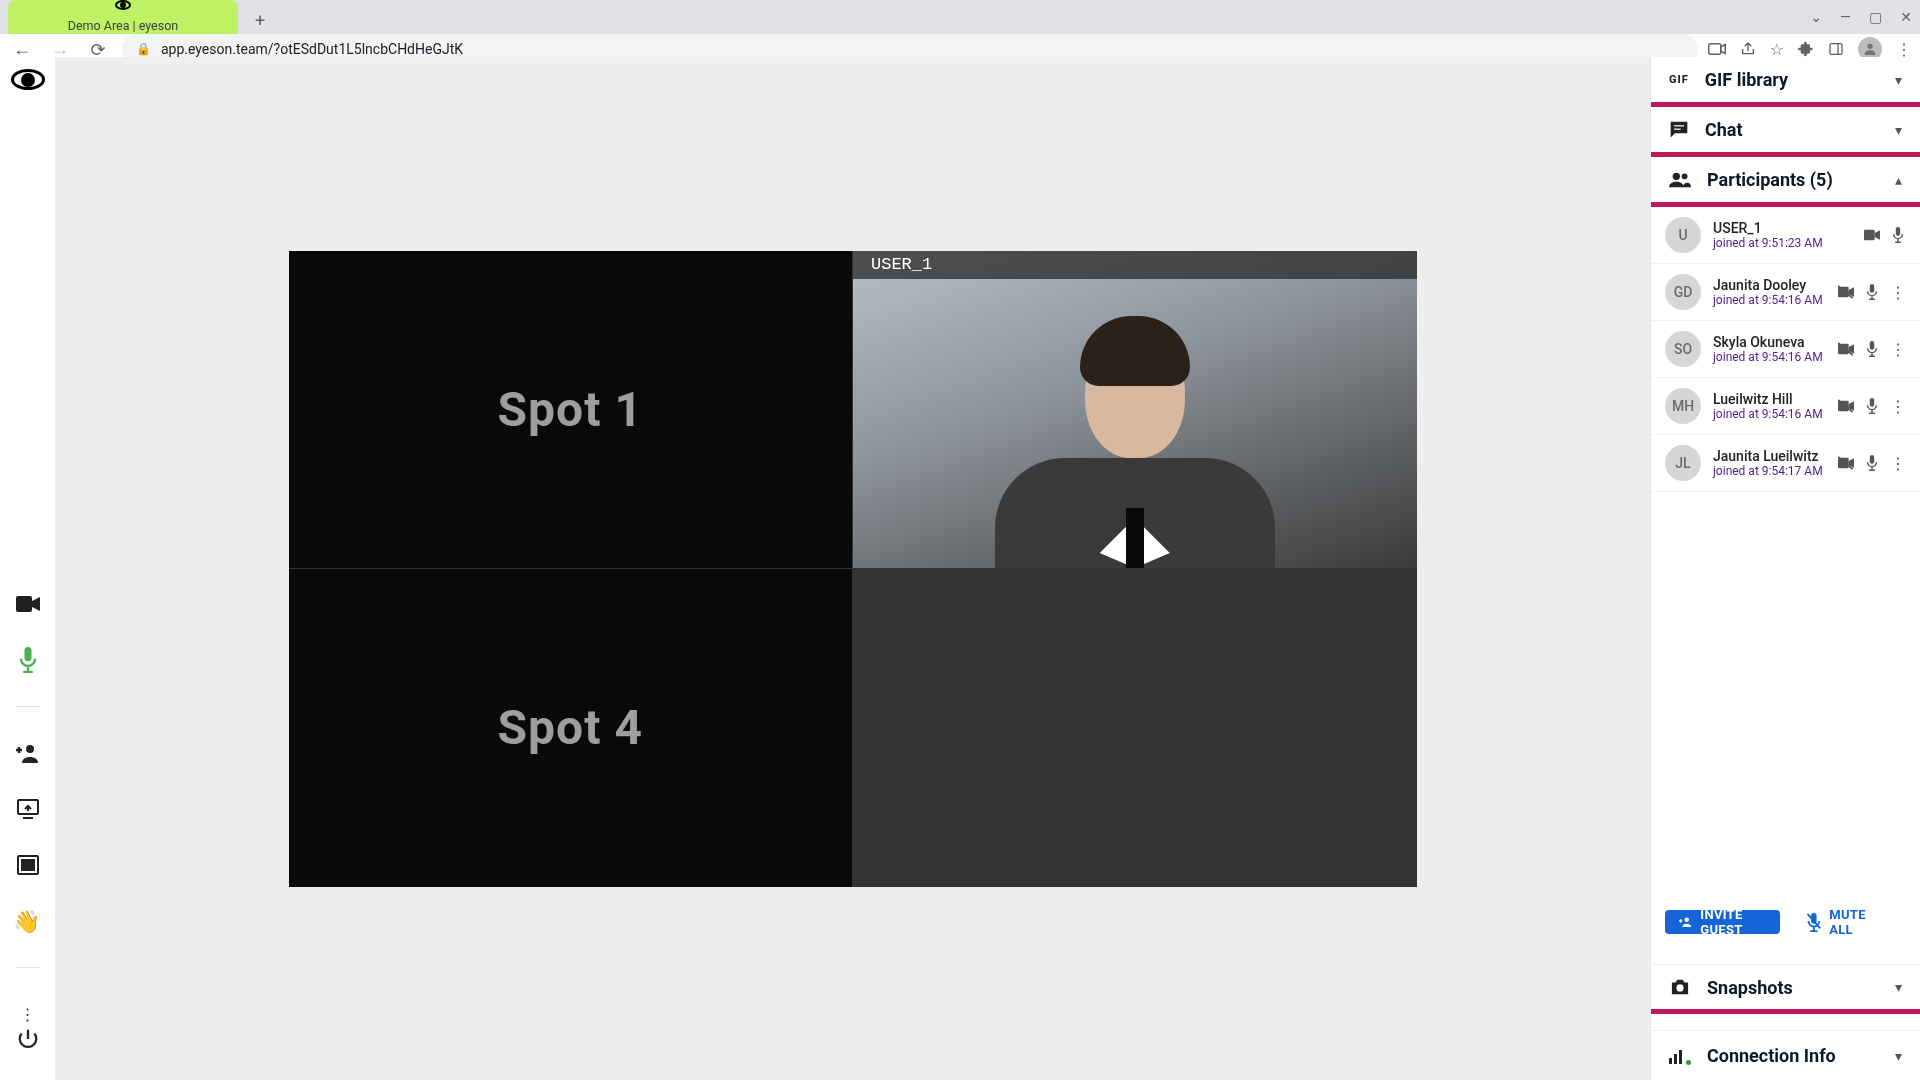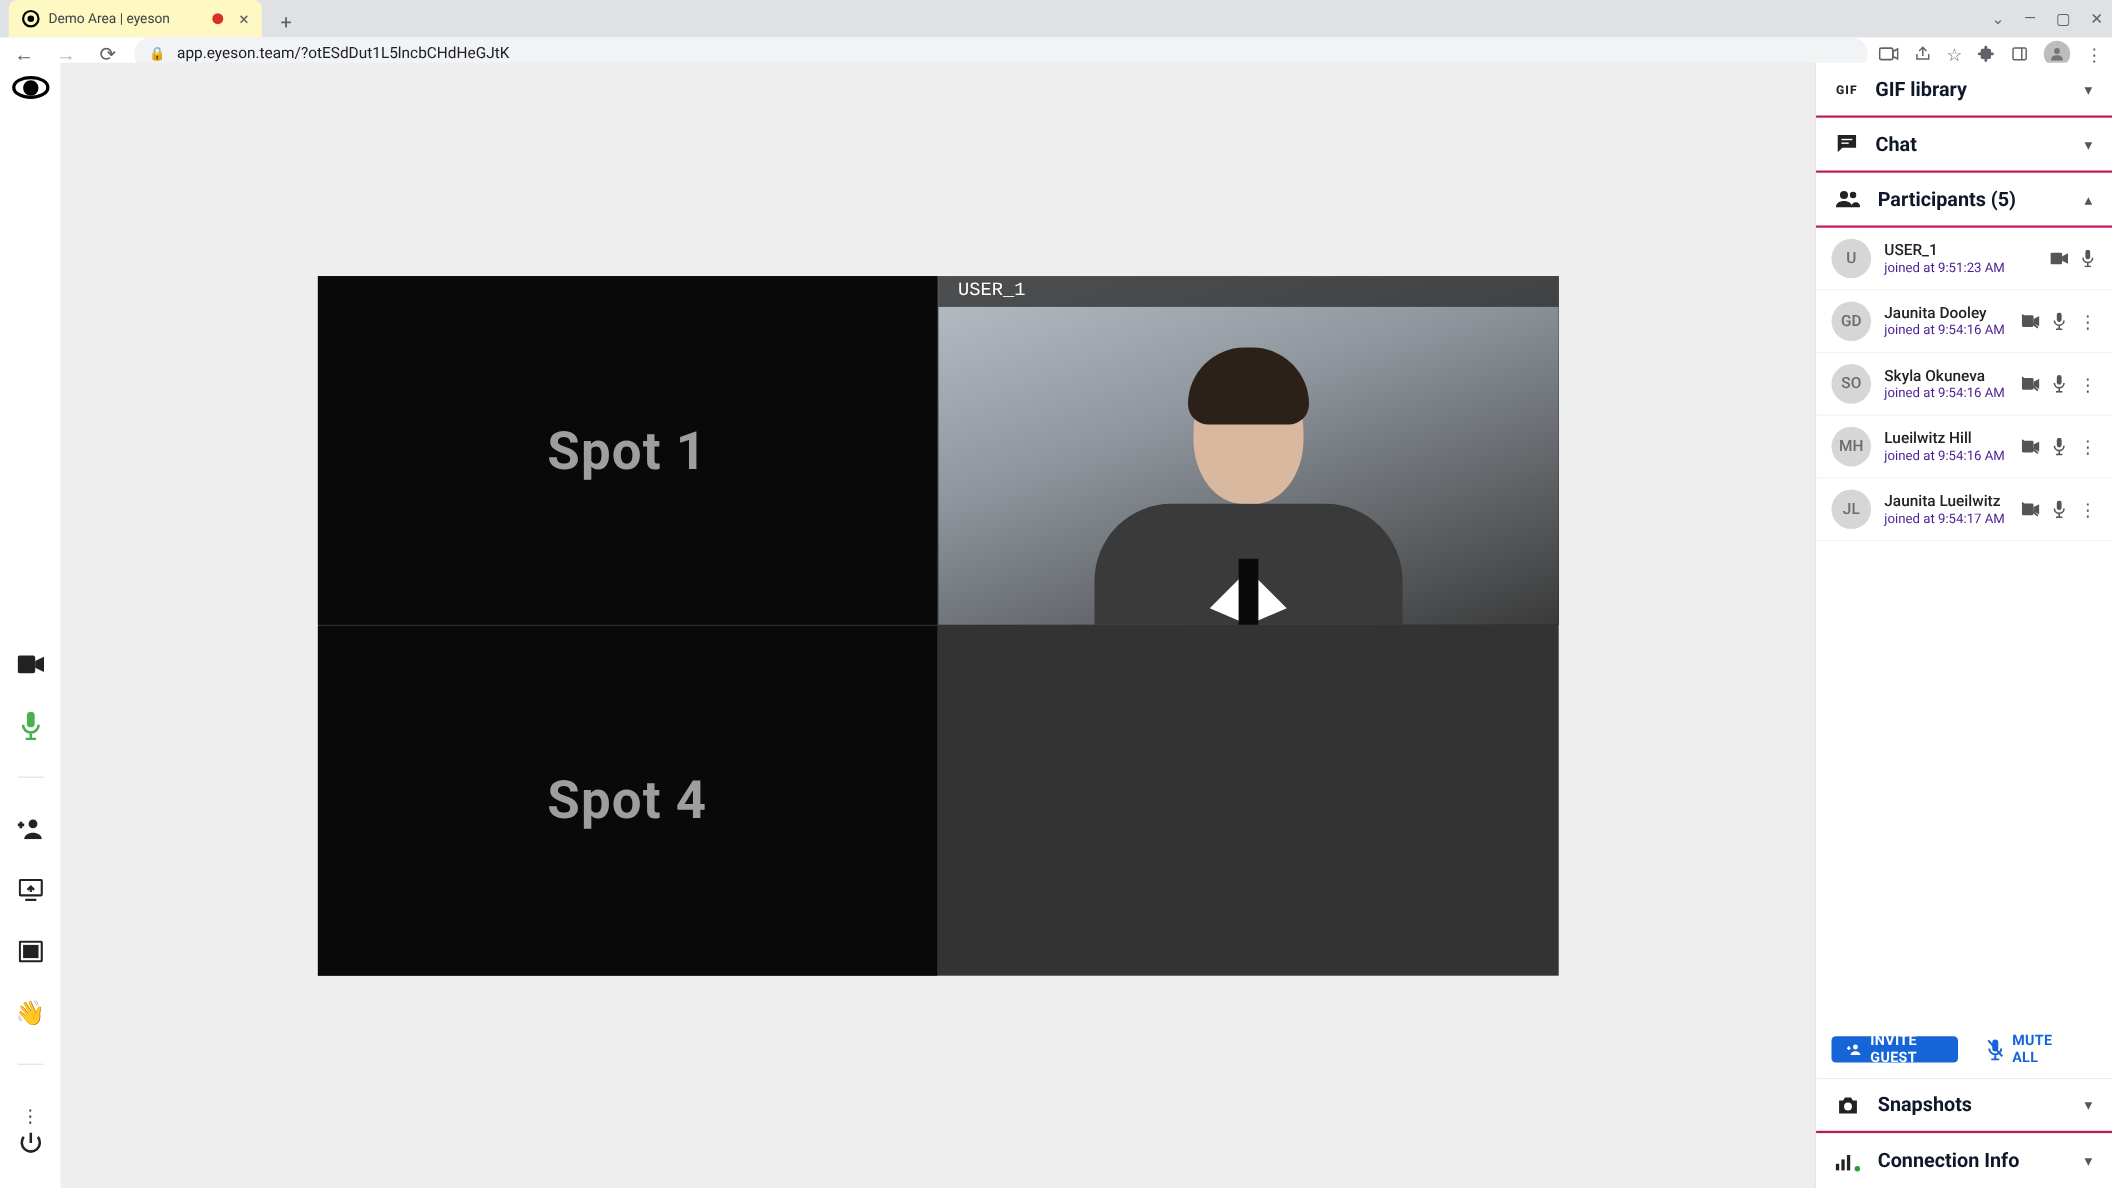--- a/index.html
+++ b/index.html
@@ -1,21 +1,21 @@
 <!DOCTYPE html>
 <html><head>
 <meta charset="utf-8">
 <style>
 * { margin: 0; padding: 0; box-sizing: border-box; font-family: -apple-system, BlinkMacSystemFont, "Segoe UI", Roboto, sans-serif; }
 body { width: 1920px; height: 1080px; overflow: hidden; background: #fff; }
 
 
 .browser-chrome { height: 57px; background: #dfe1e5; display: flex; flex-direction: column; }
 .tab-bar { height: 34px; display: flex; align-items: flex-end; padding-left: 8px; gap: 0; }
-.tab { height: 34px; background: #fef9c3; border-radius: 8px 8px 0 0; display: flex; align-items: center; padding: 0 12px; gap: 8px; min-width: 230px; font-size: 12.5px; color: #3c4043; }
+.tab { height: 34px; background: #bef264; border-radius: 8px 8px 0 0; display: flex; align-items: center; padding: 0 12px; gap: 8px; min-width: 230px; font-size: 12.5px; color: #3c4043; flex-direction: column; }
 .tab-favicon { width: 16px; height: 16px; border-radius: 50%; border: 2px solid #000; position: relative; display:flex; align-items:center; justify-content:center;}
 .tab-favicon::after { content:''; width:6px; height:6px; border-radius:50%; background:#000;}
 .tab-record { width:10px; height:10px; border-radius:50%; background:#d93025; margin-left:auto;}
 .tab-close { margin-left: 6px; font-size: 16px; color: #5f6368; cursor: pointer; }
 .new-tab { width: 28px; height: 28px; display:flex; align-items:center; justify-content:center; color:#5f6368; font-size:18px; margin-left:8px; cursor:pointer;}
 .window-controls { margin-left:auto; display:flex; align-items:center; height:34px; padding-right:8px; gap:18px; color:#5f6368;}
 .window-controls span { font-size:14px; cursor:pointer; }
 
 .addr-bar { height: 36px; background: #fff; display:flex; align-items:center; padding: 0 8px; gap:10px; border-bottom:1px solid #dadce0;}
 .nav-btn { width:28px; height:28px; display:flex; align-items:center; justify-content:center; color:#5f6368; font-size:18px; border-radius:50%; cursor:pointer;}
@@ -45,23 +45,23 @@
 
 .person { position:absolute; left:50%; bottom:0; transform:translateX(-50%); width:260px; height:260px; }
 .head { width:100px; height:130px; background:#d8b89e; border-radius:50% 50% 45% 45%; position:absolute; left:50%; top:20px; transform:translateX(-50%);}
 .hair { width:110px; height:70px; background:#2b2118; border-radius:55px 55px 20px 20px; position:absolute; left:50%; top:8px; transform:translateX(-50%);}
 .shoulders { width:280px; height:110px; background:#3a3a3a; border-radius:70px 70px 0 0; position:absolute; bottom:0; left:50%; transform:translateX(-50%);}
 .collar { width:70px; height:50px; background:#fff; position:absolute; left:50%; bottom:0; transform:translateX(-50%); clip-path: polygon(50% 0, 100% 70%, 50% 100%, 0 70%);}
 .tie { width:18px; height:60px; background:#0a0a0a; position:absolute; left:50%; bottom:0; transform:translateX(-50%);}
 
 
 .sidebar { width: 270px; background:#fff; display:flex; flex-direction:column; border-left:1px solid #e5e5e5;}
-.panel-row { height:50px; display:flex; align-items:center; padding:0 18px; gap:16px; cursor:pointer; border-bottom:2px solid #be185d;}
+.panel-row { height:50px; display:flex; align-items:center; padding:0 18px; gap:16px; cursor:pointer; border-bottom:5px solid #be185d;}
 .panel-row .label { font-weight:700; font-size:18px; color:#0f172a; flex:1;}
-.panel-row.sub { border-top:1px solid #eee;}
+.panel-row.sub { border-top:1px solid #eee;margin-top:16px;}
 .chevron { color:#555; font-size:14px;}
 .participants-list { flex:0 0 auto; max-height: none; overflow:visible; }
 .participant { display:flex; align-items:center; padding:10px 14px; gap:12px; border-bottom:1px solid #f2f2f2;}
 .p-avatar { width:36px; height:36px; border-radius:50%; background:#d6d6d6; color:#6b6b6b; display:flex; align-items:center; justify-content:center; font-size:14px; font-weight:500;}
 .p-info { flex:1; min-width:0;}
 .p-name { font-size:14px; color:#222; font-weight:500;}
 .p-time { font-size:12px; color:#4c1d95;}
 .p-icons { display:flex; gap:10px; align-items:center; color:#555;}
 .p-icons svg { width:16px; height:16px;}
 .flex-spacer { flex:1;}

